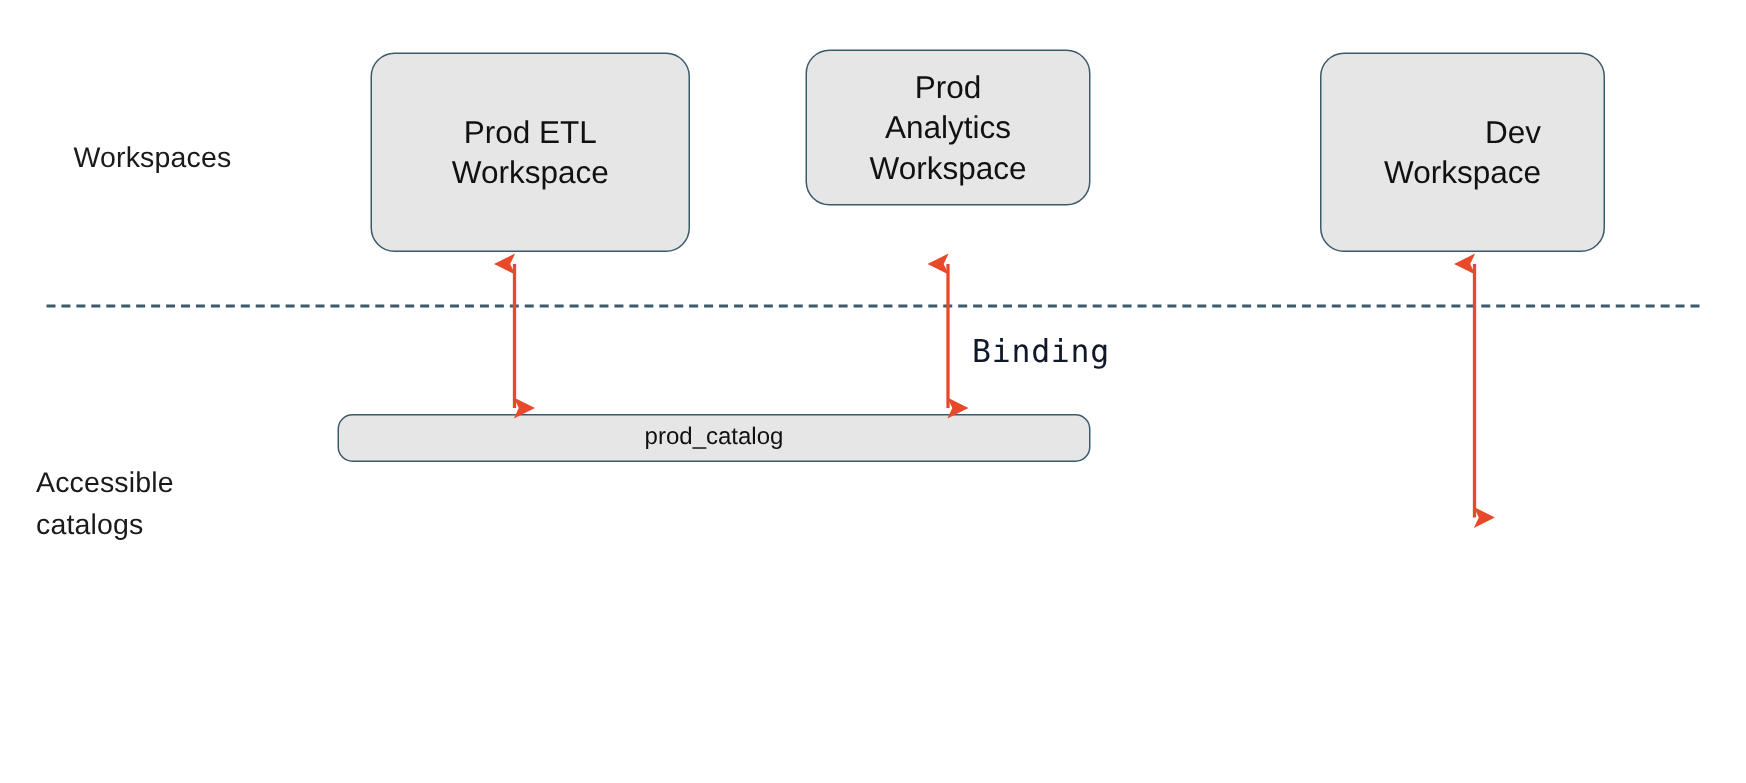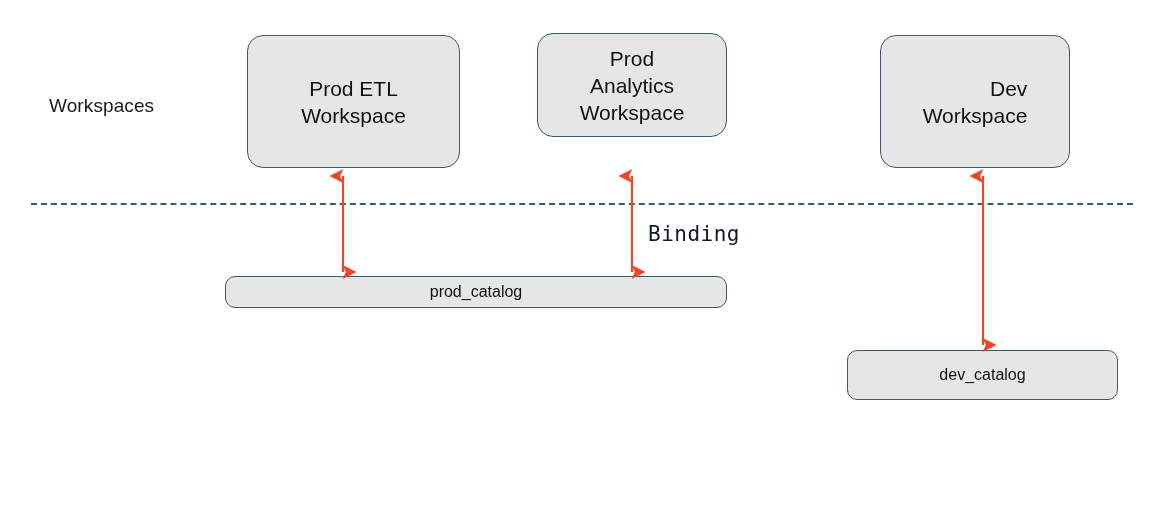--- a/index.html
+++ b/index.html
@@ -93,36 +93,37 @@
     letter-spacing: 0.5px;
   }
 </style>
 </head>
 <body>
 
 <div id="canvas">
 
   <div class="row-label" id="label-workspaces">Workspaces</div>
 
+  <div class="row-label" id="label-catalogs">Accessible
+catalogs</div>
 
   <div id="divider"></div>
 
   <div class="node workspace" id="node-prod-etl">Prod ETL
 Workspace</div>
 
   <div class="node workspace" id="node-prod-analytics">Prod
 Analytics
 Workspace</div>
 
   <div class="node workspace" id="node-dev">Dev
 Workspace</div>
 
   <div class="node catalog" id="node-prod-catalog">prod_catalog</div>
 
-  <div class="node catalog" id="node-dev-catalog">dev_catalog</div>
 
   <svg id="arrow-layer" viewBox="0 0 1164 522">
     <defs>
       <marker id="arrowhead-up" markerWidth="7" markerHeight="7" refX="3.2" refY="6.2" orient="auto-start-reverse" markerUnits="strokeWidth">
         <path d="M0,6.4 L3.2,0 L6.4,6.4 L3.2,4.9 Z" fill="#e8492b"></path>
       </marker>
       <marker id="arrowhead-down" markerWidth="7" markerHeight="7" refX="3.2" refY="6.2" orient="auto" markerUnits="strokeWidth">
         <path d="M0,6.4 L3.2,0 L6.4,6.4 L3.2,4.9 Z" fill="#e8492b"></path>
       </marker>
     </defs>

